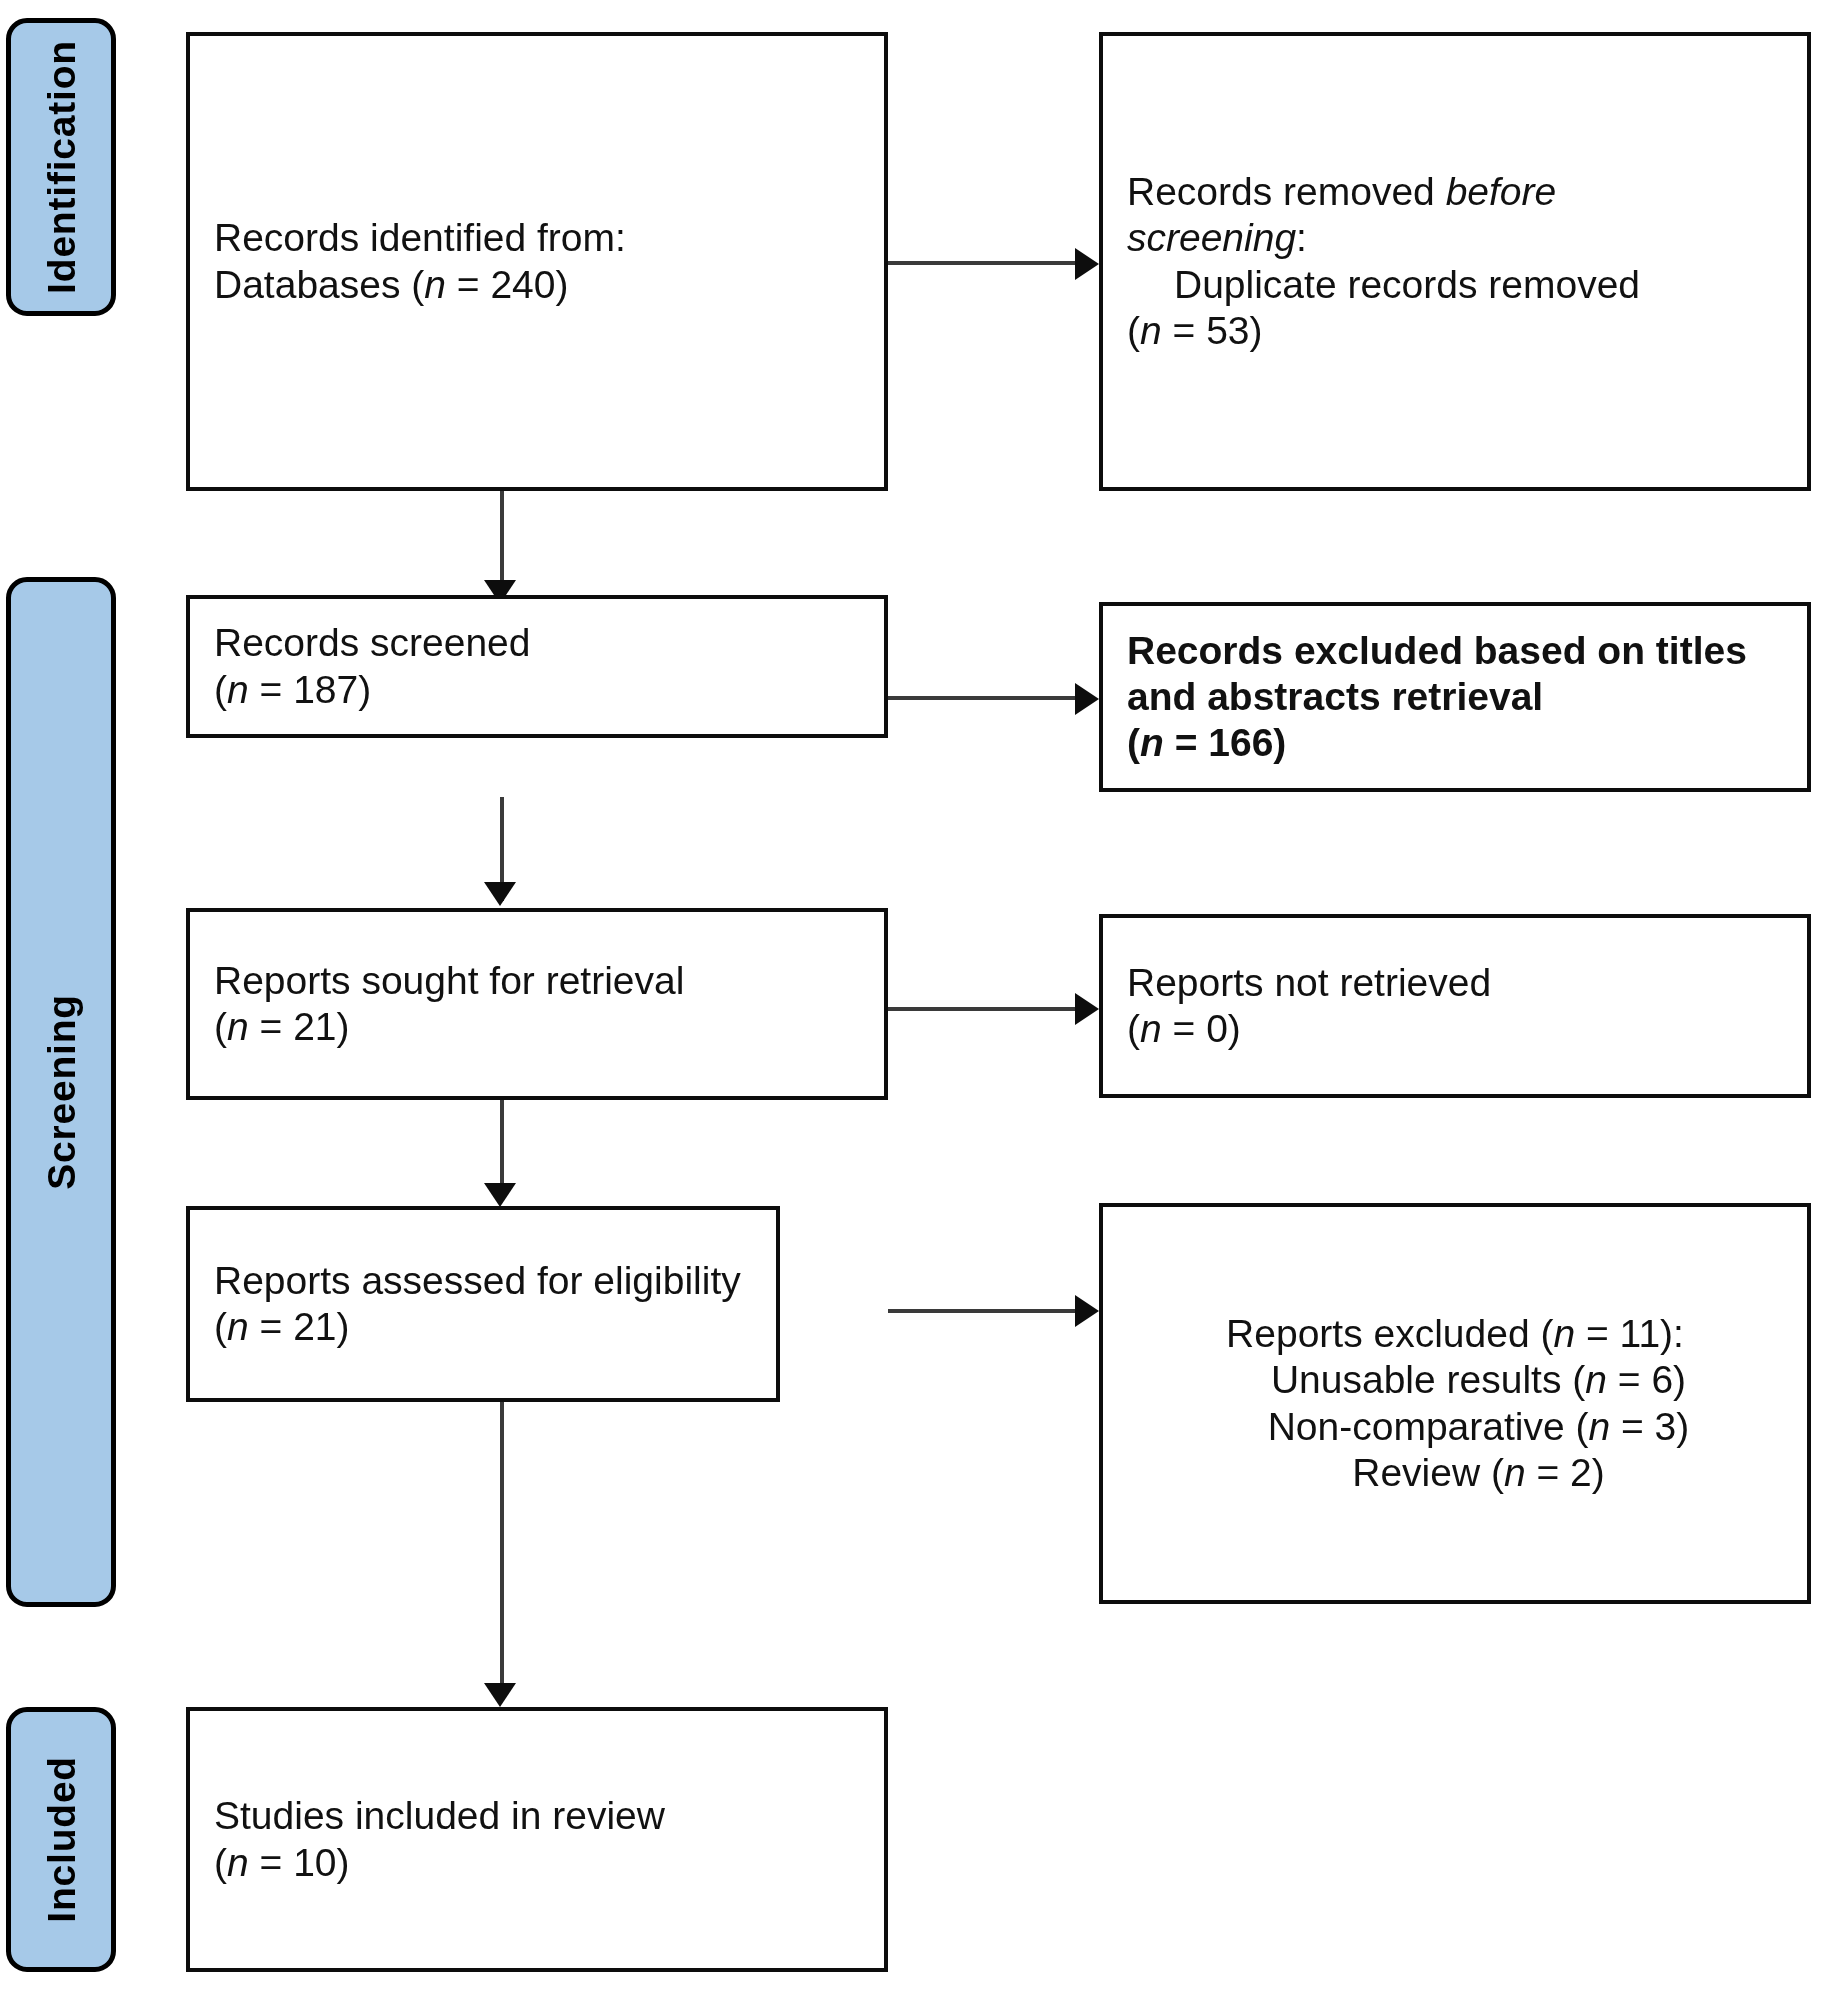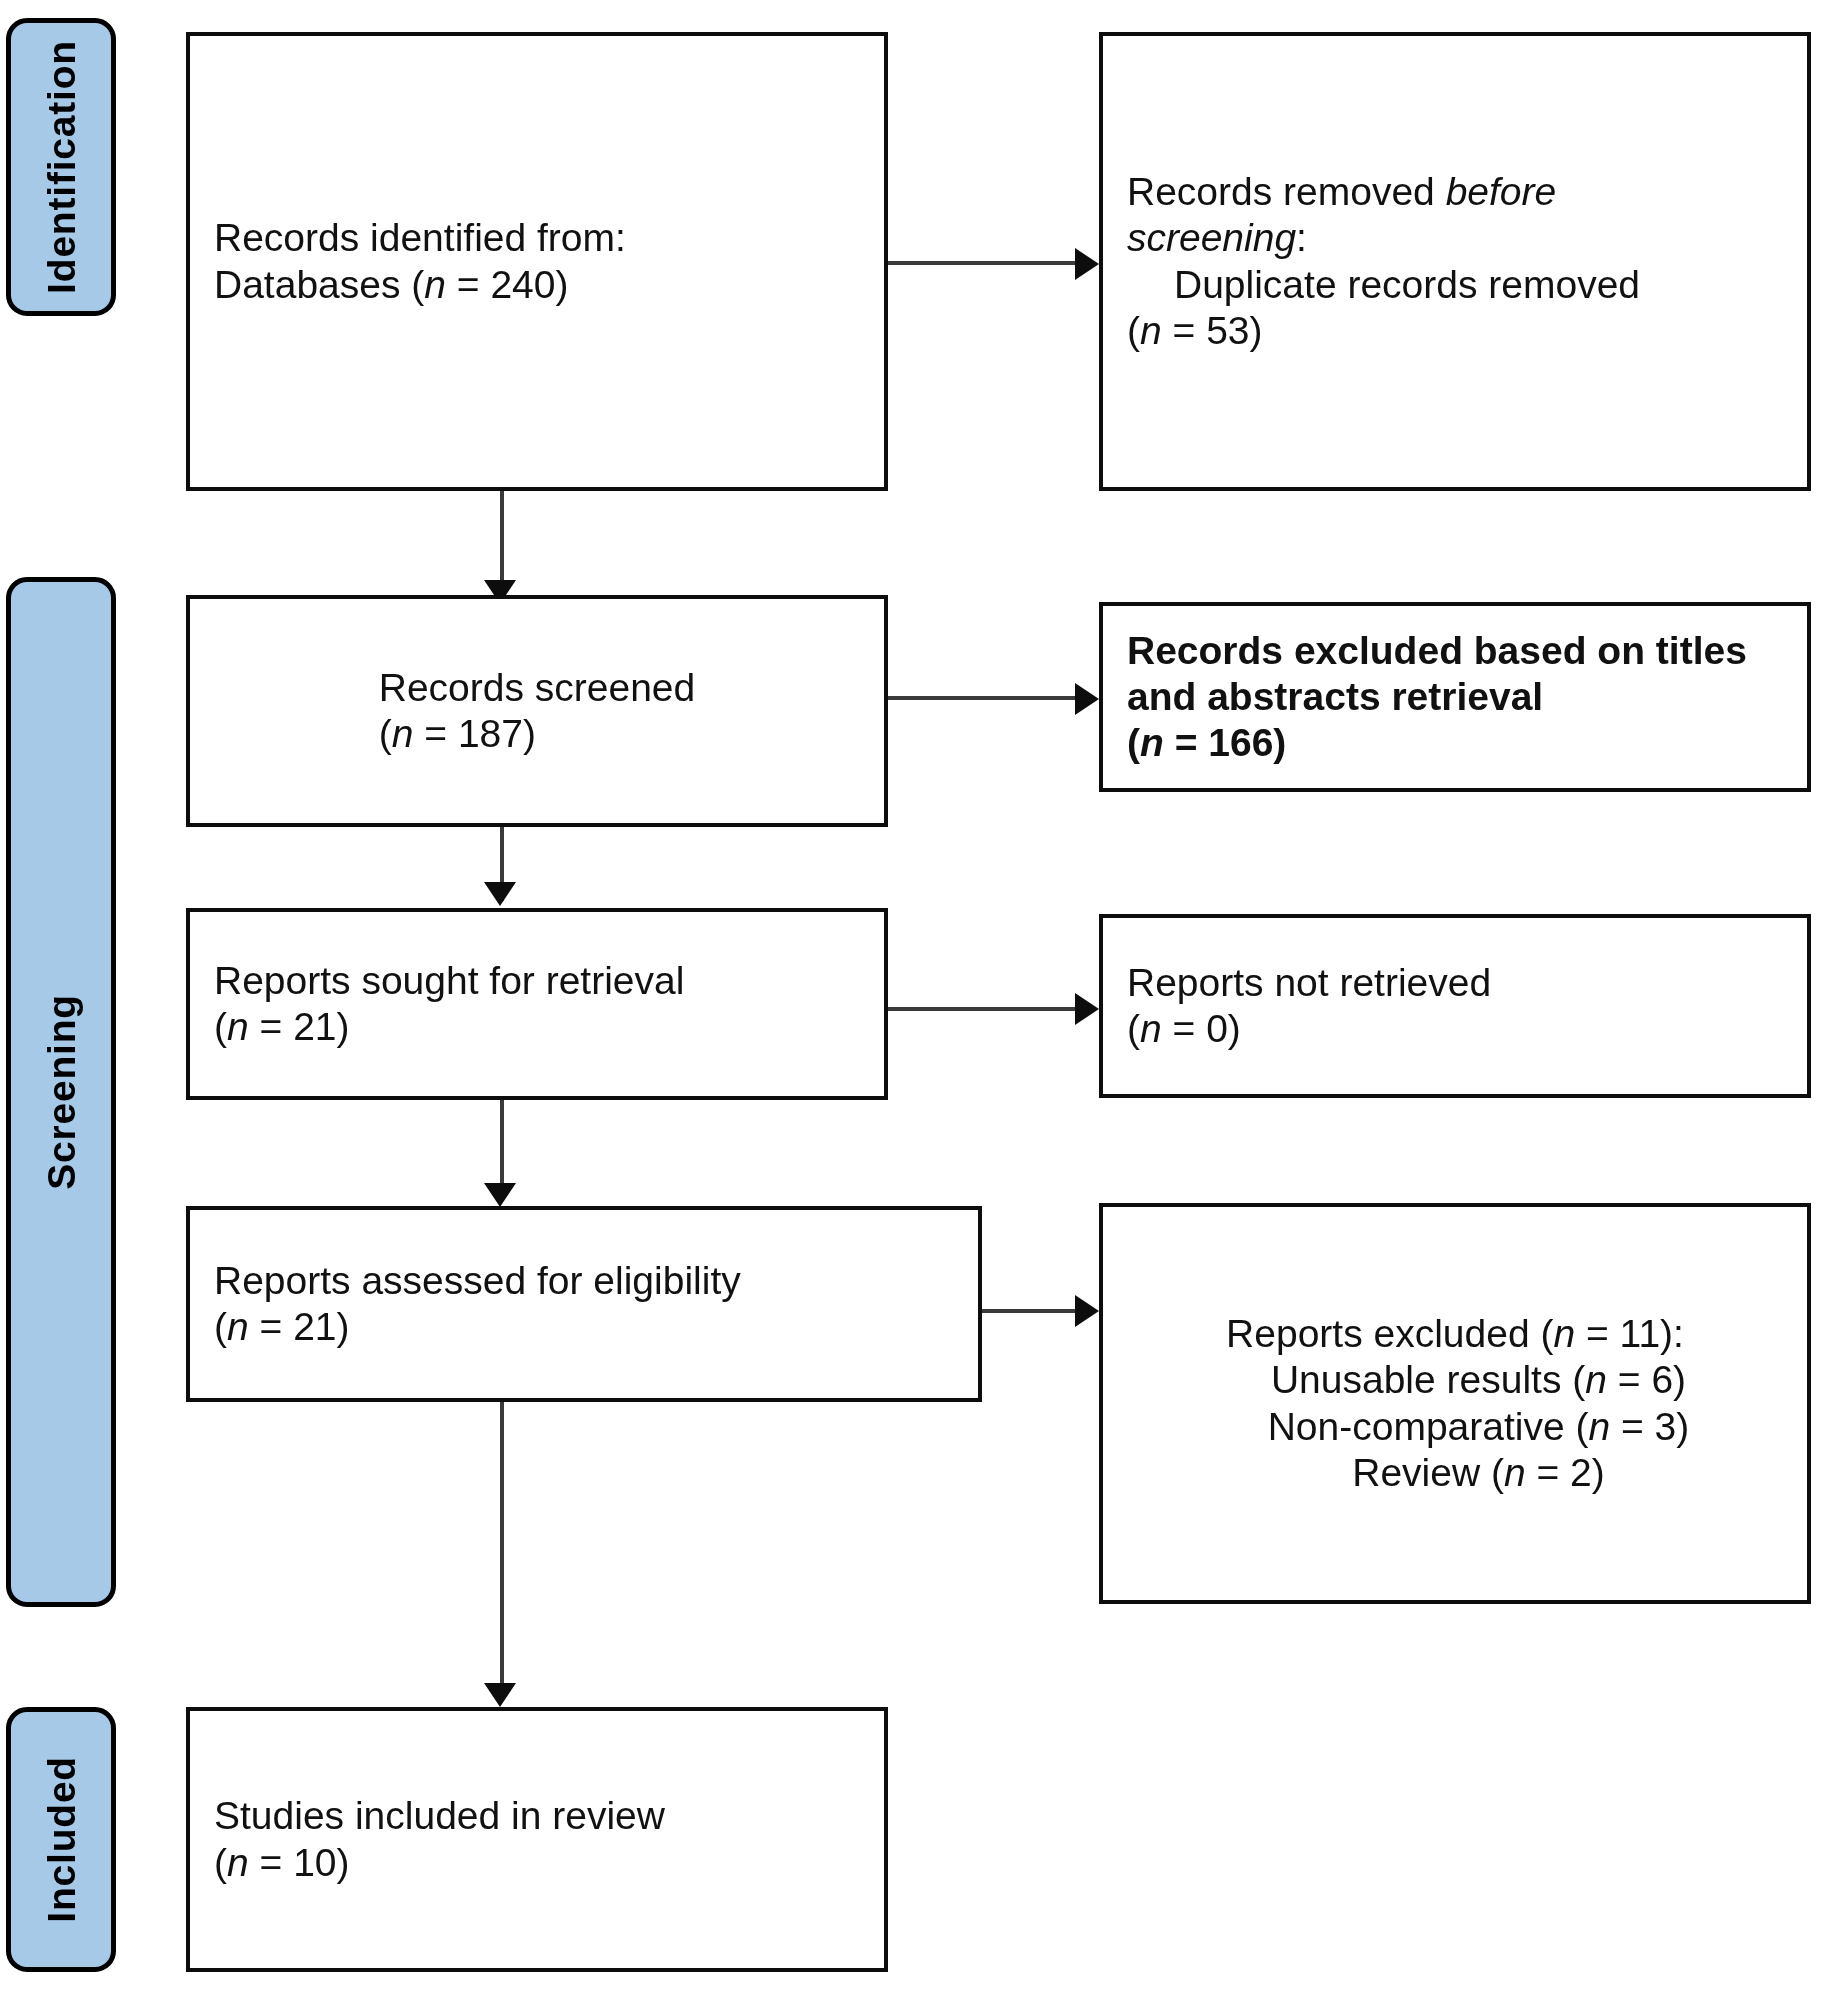--- a/index.html
+++ b/index.html
@@ -133,37 +133,37 @@
   <div class="arrow-down" style="left:484px; top:1683px;"></div>
 
   <div class="flow-box" style="left:186px; top:32px; width:702px; height:459px;">
     <div class="box-text"><div><span>Records identified from:</span></div><div><span>Databases (</span><span class="ital">n</span><span> = 240)</span></div></div>
   </div>
 
   <div class="flow-box" style="left:1099px; top:32px; width:712px; height:459px;">
     <div class="box-text"><div><span>Records removed </span><span class="ital">before</span></div><div><span class="ital">screening</span><span>:</span></div><div><span class="indent-1"></span><span>Duplicate records removed</span></div><div><span>(</span><span class="ital">n</span><span> = 53)</span></div></div>
   </div>
 
-  <div class="flow-box" style="left:186px; top:595px; width:702px; height:232px;align-items:center;">
+  <div class="flow-box" style="left:186px; top:595px; width:702px; height:143px;">
     <div class="box-text"><div><span>Records screened</span></div><div><span>(</span><span class="ital">n</span><span> = 187)</span></div></div>
   </div>
 
   <div class="flow-box" style="left:1099px; top:602px; width:712px; height:190px;font-weight:bold;">
     <div class="box-text"><div><span>Records excluded based on titles</span></div><div><span>and abstracts retrieval</span></div><div><span>(</span><span class="ital">n</span><span> = 166)</span></div></div>
   </div>
 
   <div class="flow-box" style="left:186px; top:908px; width:702px; height:192px;justify-content:center;">
     <div class="box-text"><div><span>Reports sought for retrieval</span></div><div><span>(</span><span class="ital">n</span><span> = 21)</span></div></div>
   </div>
 
   <div class="flow-box" style="left:1099px; top:914px; width:712px; height:184px;">
     <div class="box-text"><div><span>Reports not retrieved</span></div><div><span>(</span><span class="ital">n</span><span> = 0)</span></div></div>
   </div>
 
-  <div class="flow-box" style="left:186px; top:1206px; width:796px; height:196px;">
+  <div class="flow-box" style="left:186px; top:1206px; width:594px; height:196px;">
     <div class="box-text"><div><span>Reports assessed for eligibility</span></div><div><span>(</span><span class="ital">n</span><span> = 21)</span></div></div>
   </div>
 
   <div class="flow-box" style="left:1099px; top:1203px; width:712px; height:401px;text-align:center;">
     <div class="box-text"><div><span>Reports excluded (</span><span class="ital">n</span><span> = 11):</span></div><div><span class="indent-1"></span><span>Unusable results (</span><span class="ital">n</span><span> = 6)</span></div><div><span class="indent-1"></span><span>Non-comparative (</span><span class="ital">n</span><span> = 3)</span></div><div><span class="indent-1"></span><span>Review (</span><span class="ital">n</span><span> = 2)</span></div></div>
   </div>
 
   <div class="flow-box" style="left:186px; top:1707px; width:702px; height:265px;">
     <div class="box-text"><div><span>Studies included in review</span></div><div><span>(</span><span class="ital">n</span><span> = 10)</span></div></div>
   </div>

